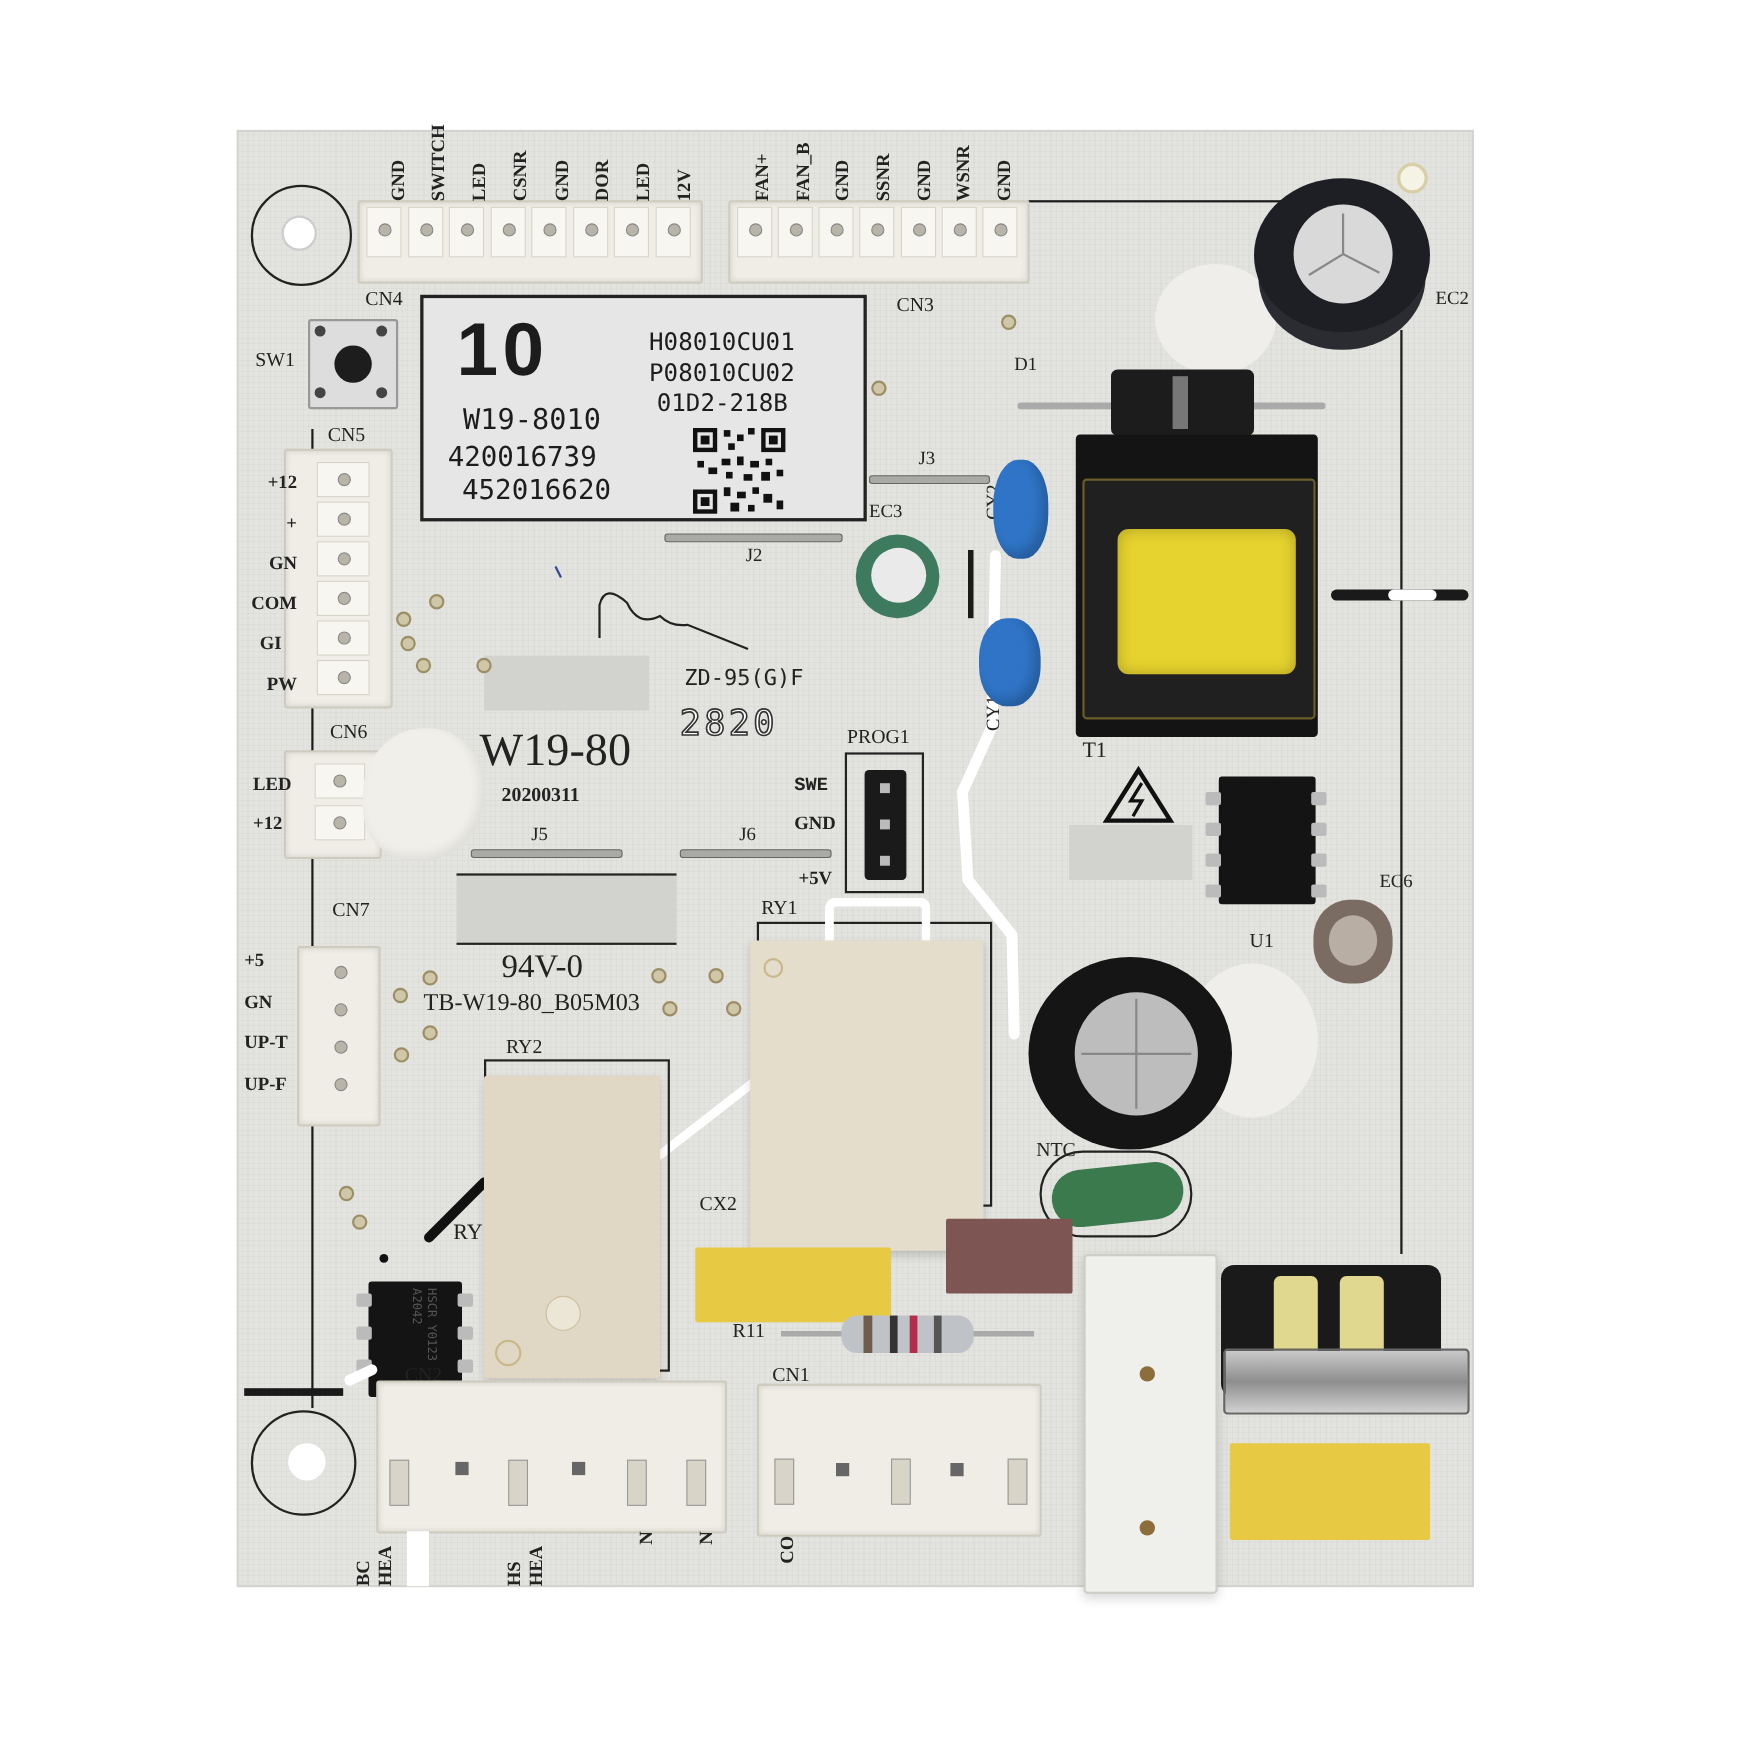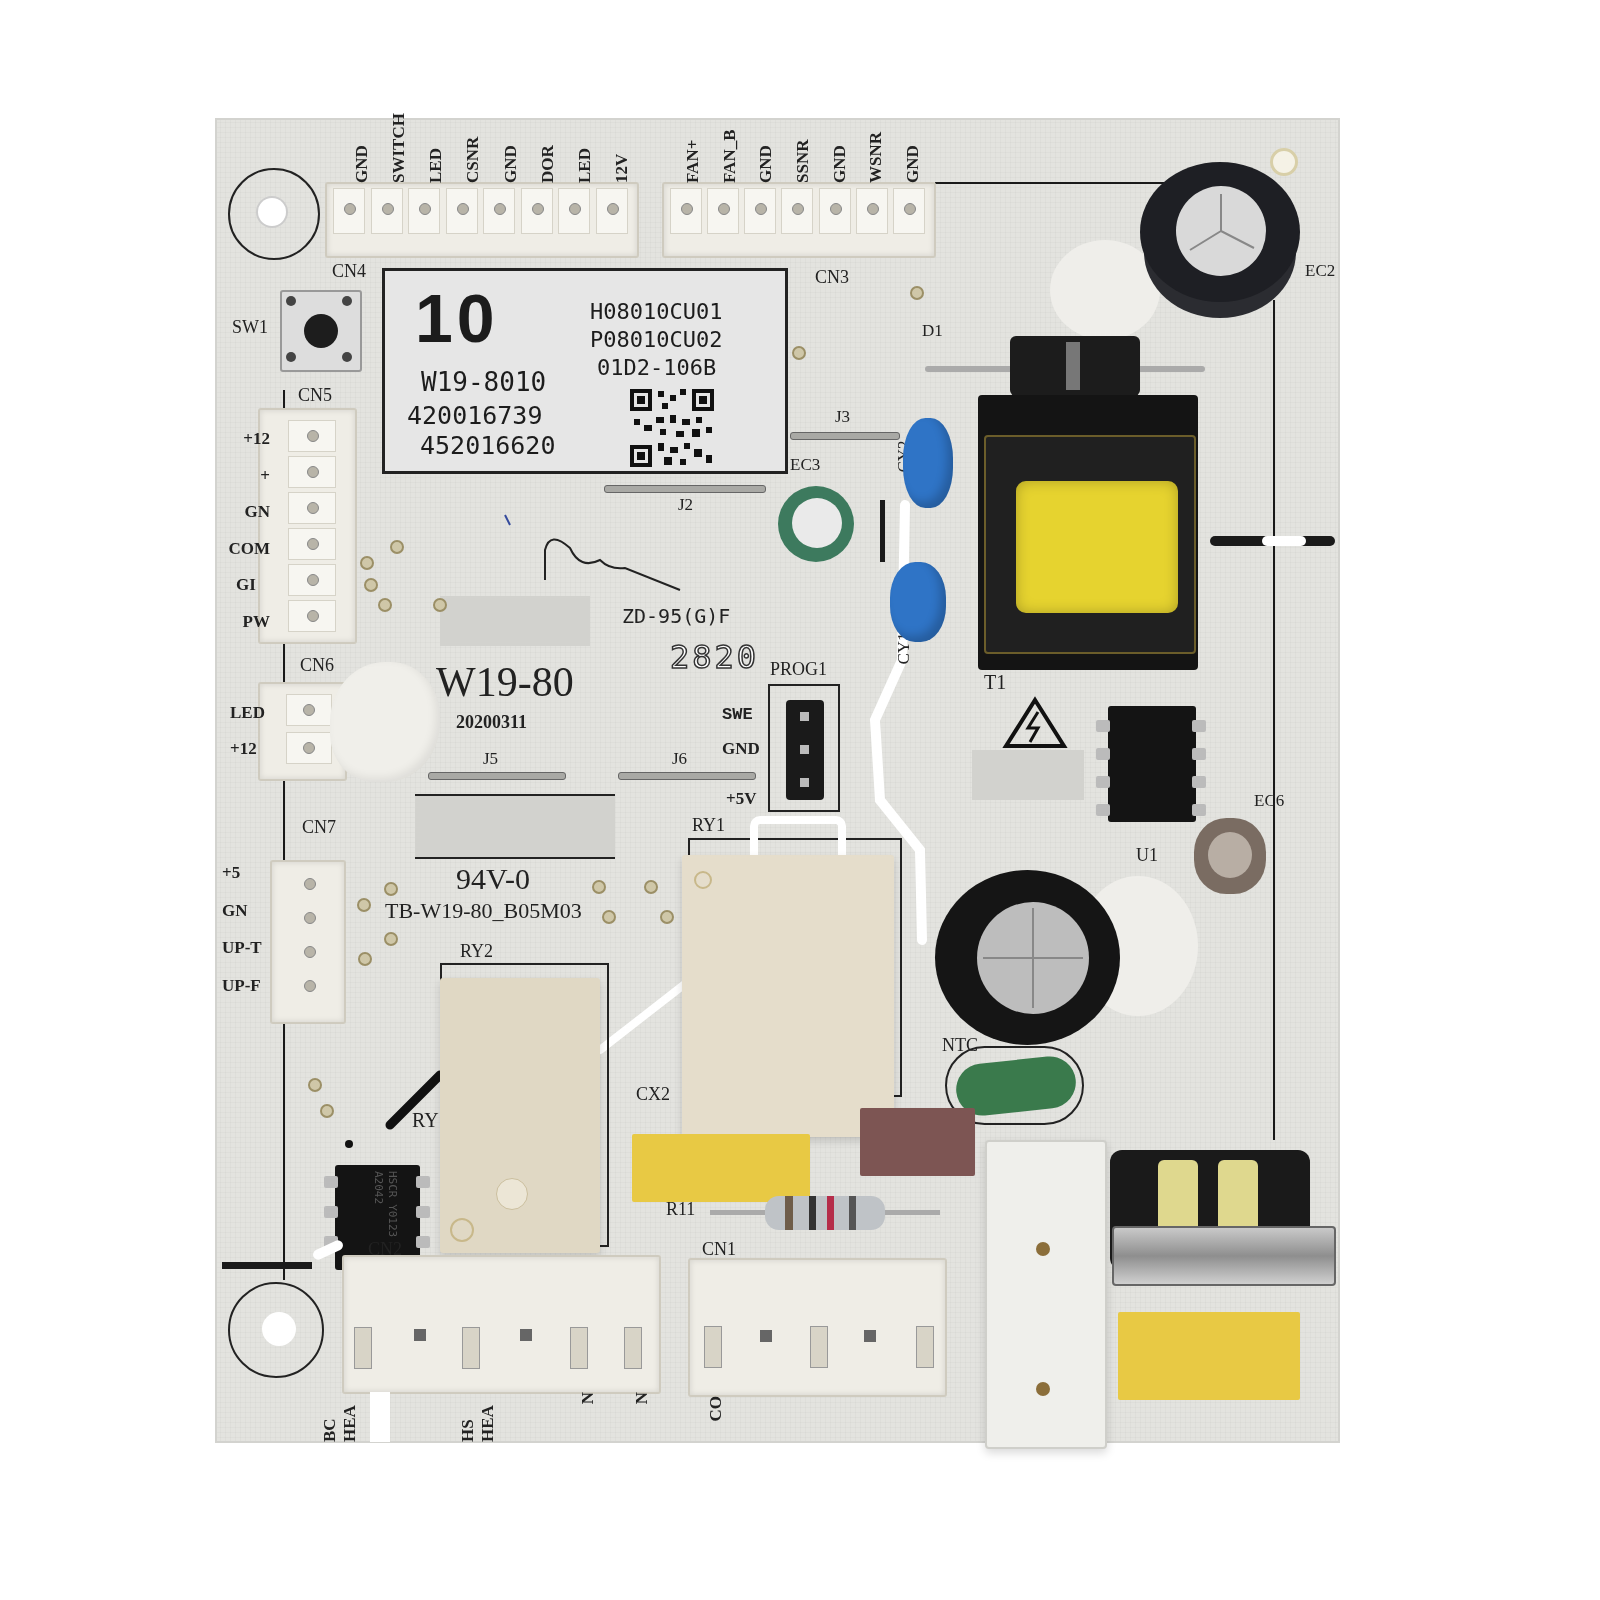--- a/index.html
+++ b/index.html
@@ -135,21 +135,21 @@
   <div class="abs" style="left:60px;top:60px;width:10px;height:10px;border-radius:50%;background:#444;"></div>
 </div>
 
 <div class="abs label" style="left:382px;top:268px;width:400px;height:200px;">
   <div class="abs" style="left:30px;top:8px;font-family:'Liberation Sans',sans-serif;font-weight:bold;font-size:68px;color:#1c1c1c;letter-spacing:4px;">10</div>
   <div class="abs" style="left:36px;top:96px;font-family:'DejaVu Sans Mono',monospace;font-size:26px;color:#1c1c1c;">W19-8010</div>
   <div class="abs" style="left:22px;top:130px;font-family:'DejaVu Sans Mono',monospace;font-size:25px;color:#1c1c1c;">420016739</div>
   <div class="abs" style="left:35px;top:160px;font-family:'DejaVu Sans Mono',monospace;font-size:25px;color:#1c1c1c;">452016620</div>
   <div class="abs" style="left:205px;top:28px;font-family:'DejaVu Sans Mono',monospace;font-size:22px;color:#1c1c1c;">H08010CU01</div>
   <div class="abs" style="left:205px;top:56px;font-family:'DejaVu Sans Mono',monospace;font-size:22px;color:#1c1c1c;">P08010CU02</div>
-  <div class="abs" style="left:212px;top:84px;font-family:'DejaVu Sans Mono',monospace;font-size:22px;color:#1c1c1c;">01D2-106B</div>
+  <div class="abs" style="left:212px;top:84px;font-family:'DejaVu Sans Mono',monospace;font-size:22px;color:#1c1c1c;">01D2-218B</div>
   <svg class="abs" style="left:245px;top:118px;" width="86" height="80">
     <rect x="0" y="0" width="22" height="22" fill="#111"></rect>
       <rect x="4" y="4" width="14" height="14" fill="#e6e6e6"></rect>
       <rect x="7" y="7" width="8" height="8" fill="#111"></rect>
     <rect x="62" y="0" width="22" height="22" fill="#111"></rect>
       <rect x="66" y="4" width="14" height="14" fill="#e6e6e6"></rect>
       <rect x="69" y="7" width="8" height="8" fill="#111"></rect>
     <rect x="0" y="56" width="22" height="22" fill="#111"></rect>
       <rect x="4" y="60" width="14" height="14" fill="#e6e6e6"></rect>
       <rect x="7" y="63" width="8" height="8" fill="#111"></rect>
@@ -258,21 +258,21 @@
   <path d="M65,70 L65,40 Q70,20 90,38 Q100,60 120,50 Q130,60 145,58 L200,80" stroke="#222" stroke-width="2" fill="none"></path>
 </svg>
 
 <div class="abs blurbox" style="left:440px;top:596px;width:150px;height:50px;"></div>
 <div class="abs blurbox" style="left:415px;top:795px;width:200px;height:62px;"></div>
 <div class="abs" style="left:415px;top:794px;width:200px;height:2px;background:#222;"></div>
 <div class="abs" style="left:415px;top:857px;width:200px;height:2px;background:#222;"></div>
 <div class="abs blurbox" style="left:972px;top:750px;width:112px;height:50px;"></div>
 
 <div class="abs" style="left:622px;top:604px;font-family:'DejaVu Sans Mono',monospace;font-size:20px;color:#222;">ZD-95(G)F</div>
-<div class="abs" style="left:670px;top:638px;font-family:'DejaVu Sans Mono',monospace;font-size:32px;color:#fff;-webkit-text-stroke:1.5px #333;letter-spacing:3px;">2820</div>
+<div class="abs" style="left:618px;top:638px;font-family:'DejaVu Sans Mono',monospace;font-size:32px;color:#fff;-webkit-text-stroke:1.5px #333;letter-spacing:3px;">2820</div>
 <div class="abs" style="left:436px;top:658px;font-family:'Liberation Serif',serif;font-size:42px;color:#222;">W19-80</div>
 <div class="abs" style="left:456px;top:712px;font-family:'Liberation Serif',serif;font-size:18px;font-weight:bold;color:#222;">20200311</div>
 <div class="abs" style="left:456px;top:862px;font-family:'Liberation Serif',serif;font-size:30px;color:#222;">94V-0</div>
 <div class="abs" style="left:385px;top:898px;font-family:'Liberation Serif',serif;font-size:22px;color:#222;">TB-W19-80_B05M03</div>
 
 <div class="abs silk" style="left:770px;top:660px;font-size:18px;">PROG1</div>
 <div class="abs" style="left:768px;top:684px;width:68px;height:124px;border:2px solid #222;"></div>
 <div class="abs" style="left:786px;top:700px;width:38px;height:100px;background:#1a1a1a;border-radius:4px;">
   <div class="abs" style="left:14px;top:12px;width:9px;height:9px;background:#bbb;"></div>
   <div class="abs" style="left:14px;top:45px;width:9px;height:9px;background:#bbb;"></div>

